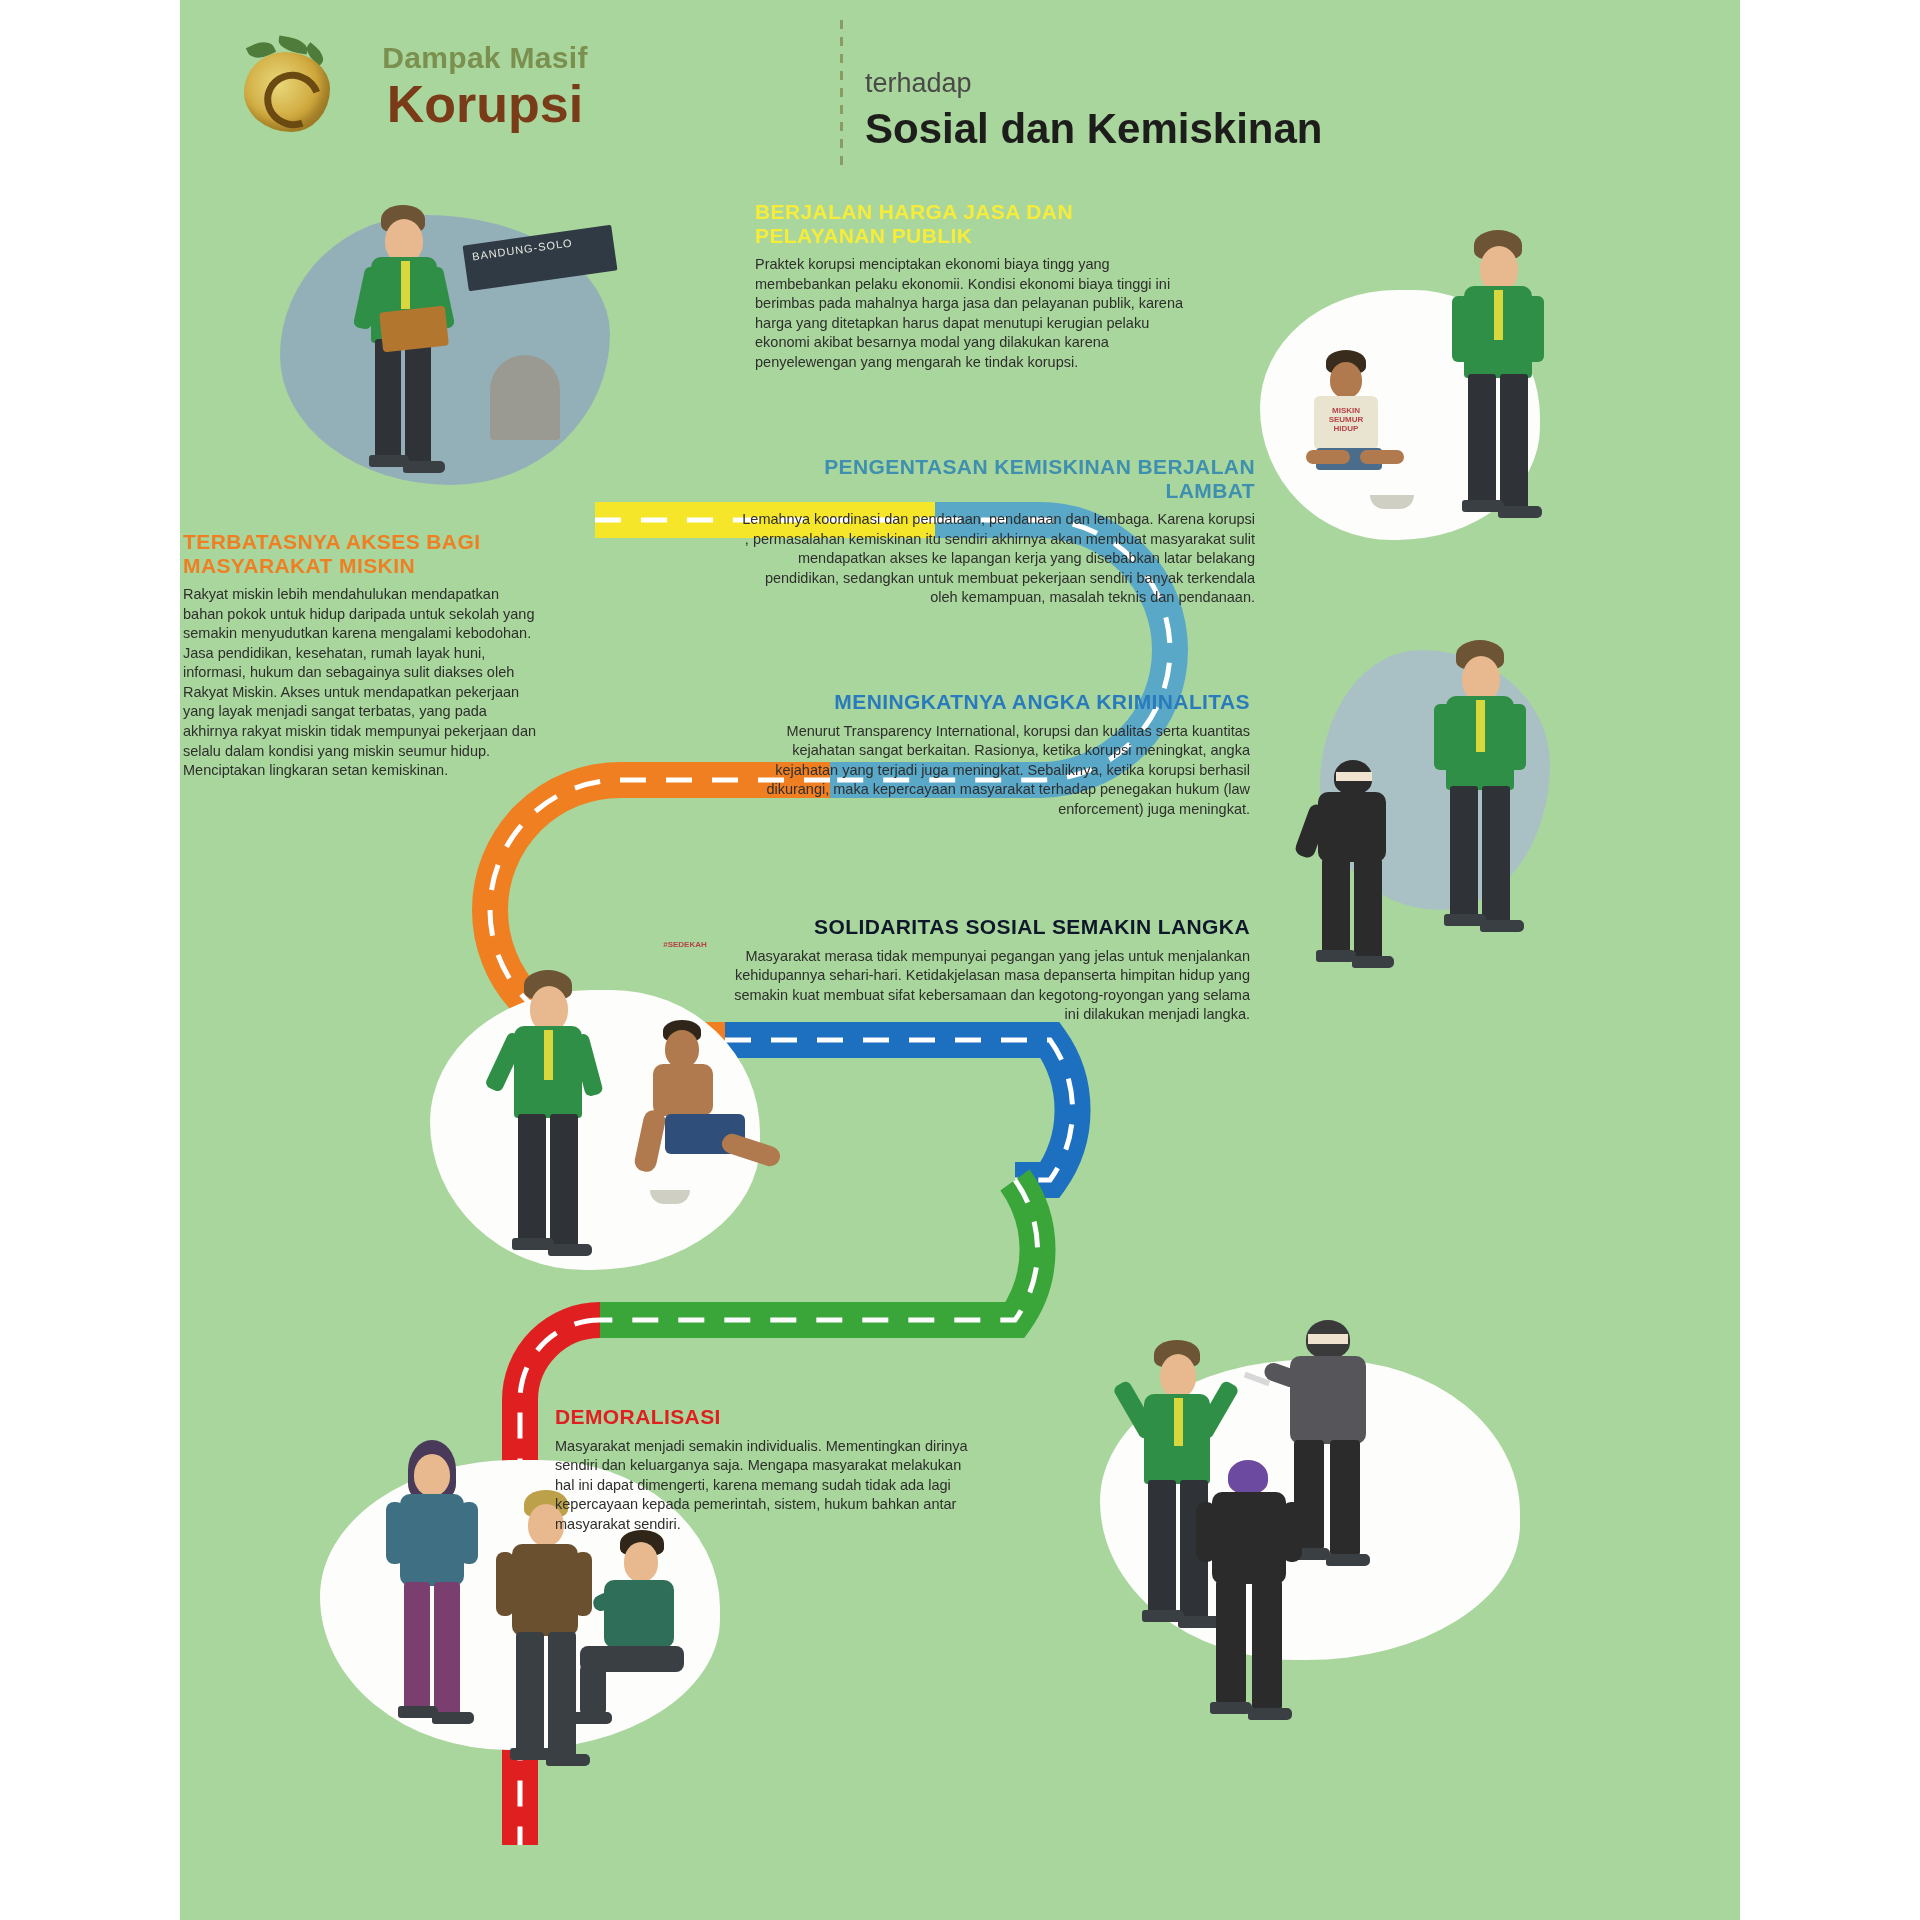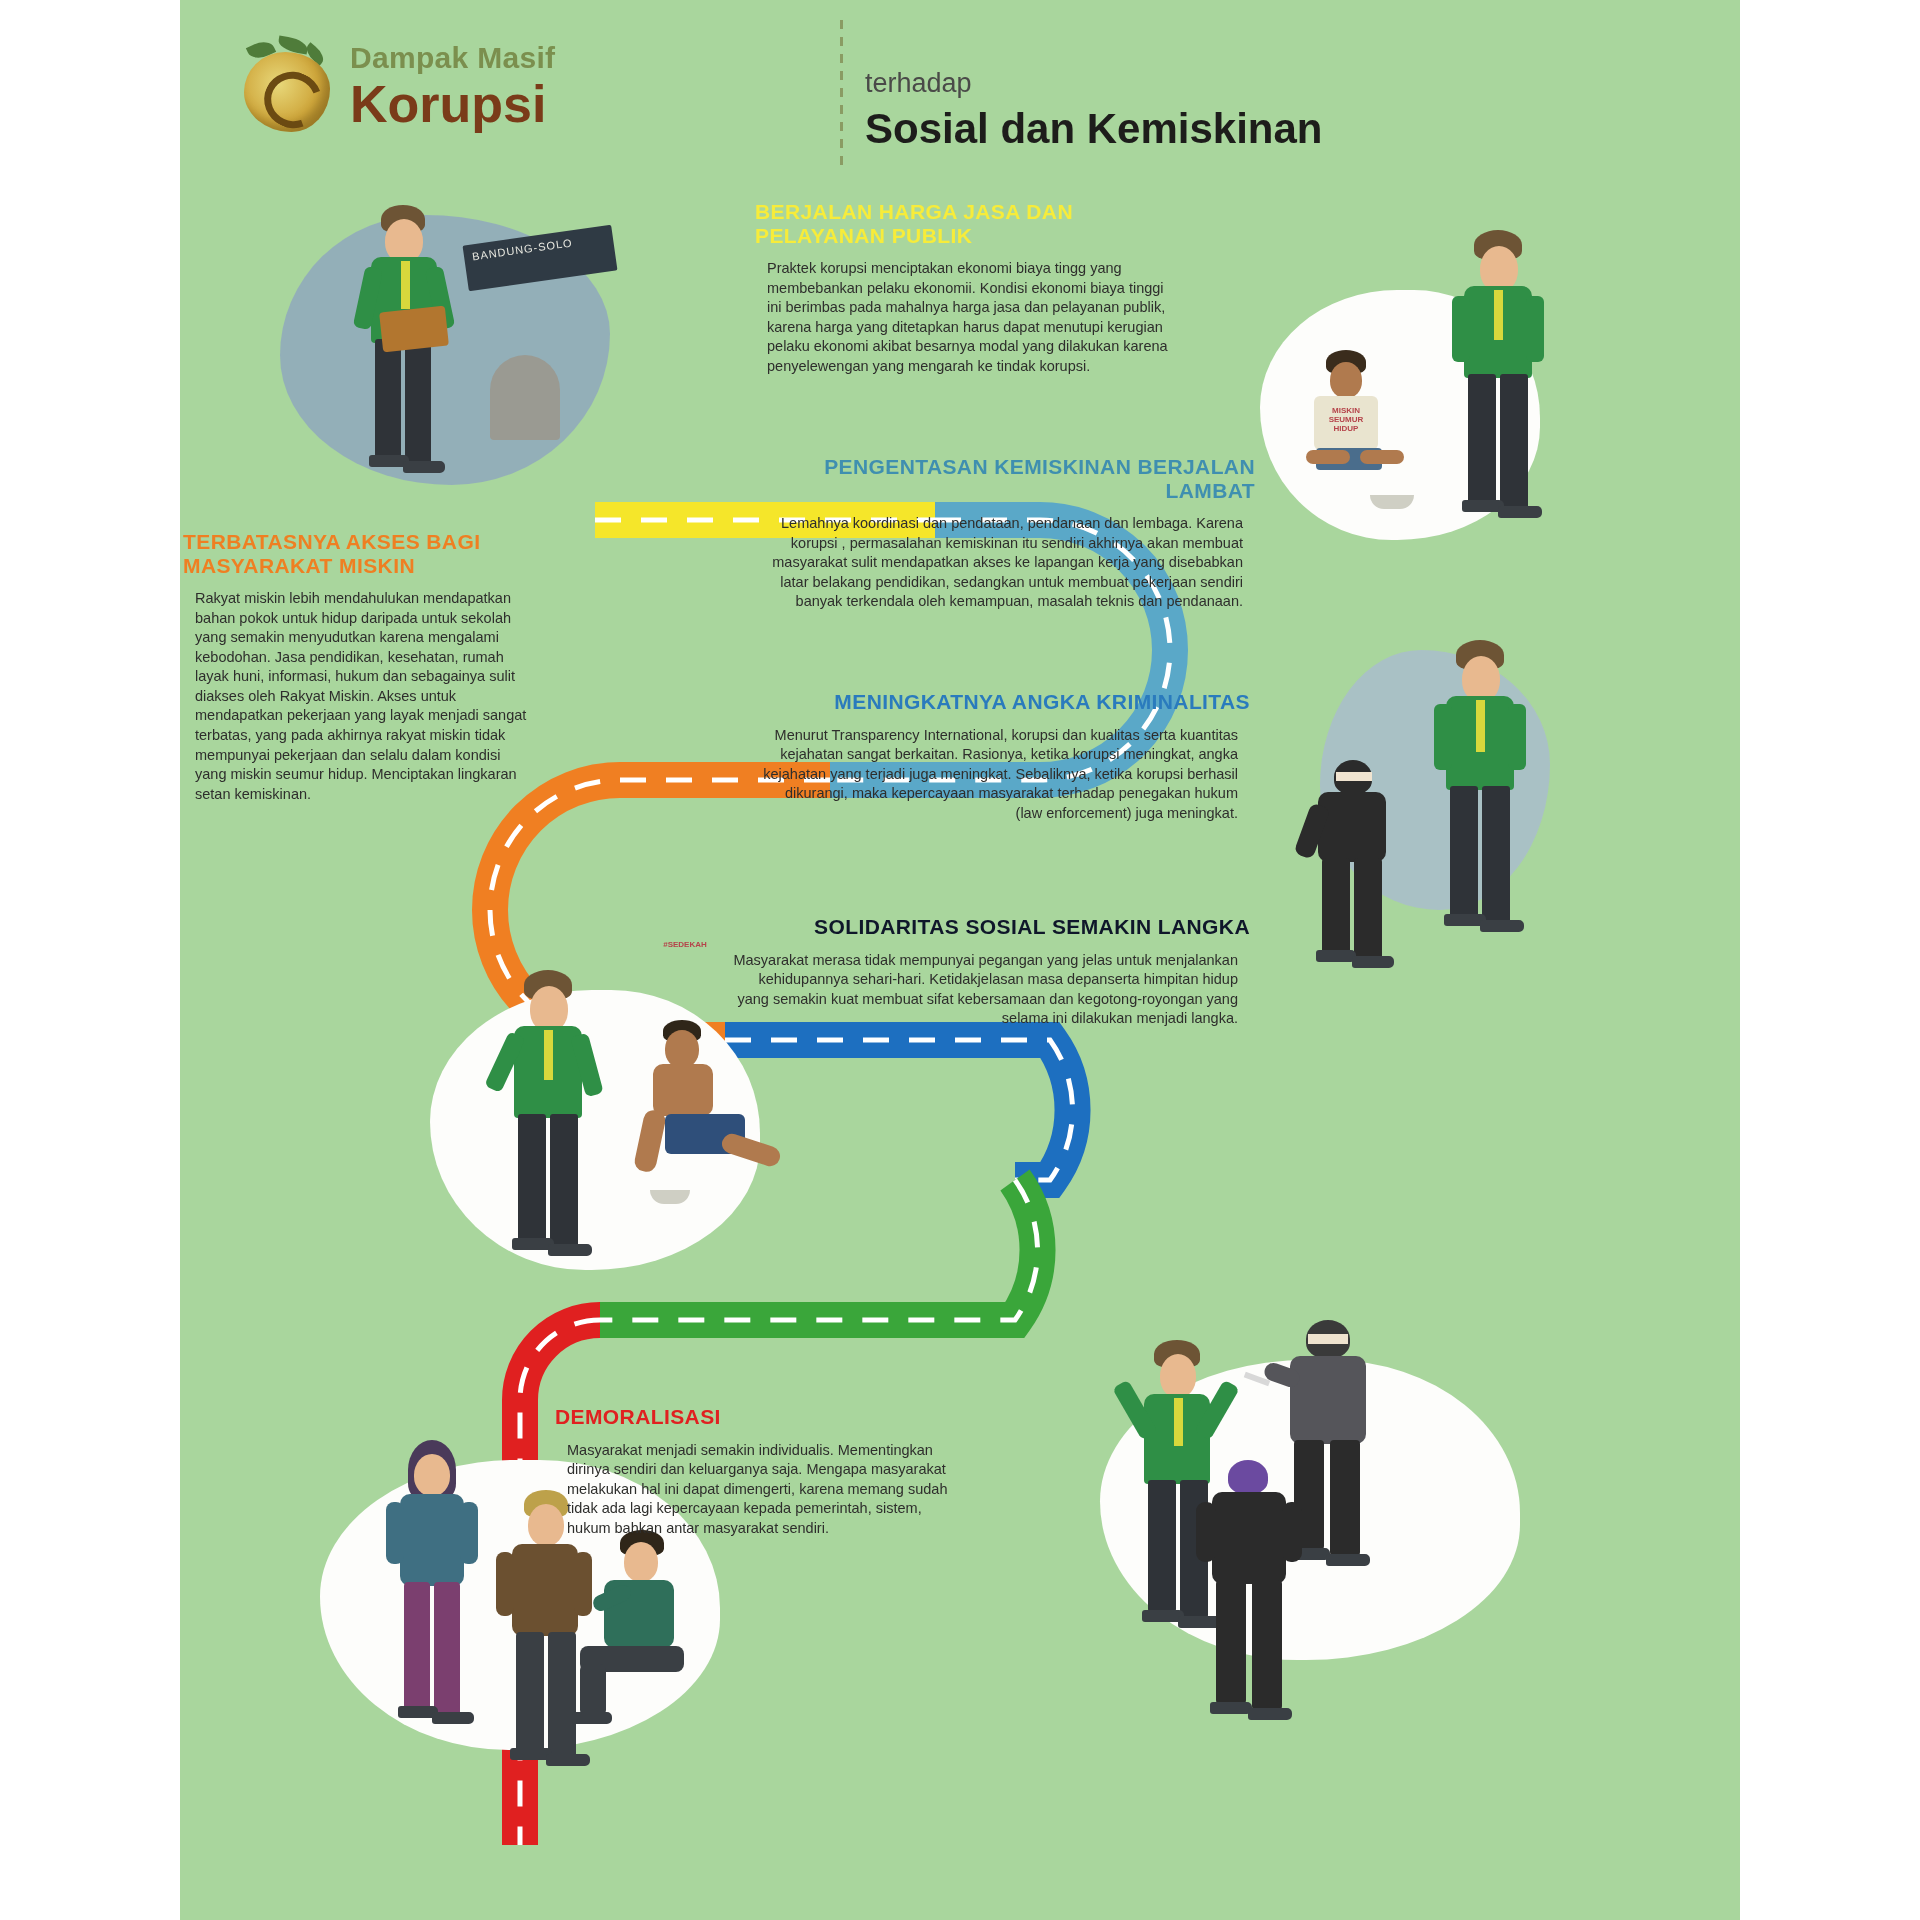--- a/index.html
+++ b/index.html
@@ -68,21 +68,21 @@
     border: 7px solid #6b4a12;
     border-radius: 50%;
     border-right-color: transparent;
     transform: rotate(25deg);
   }
   .title-left {
     position: absolute;
     left: 130px;
     top: 22px;
     width: 270px;
-    text-align: left;
+    text-align: center;
   }
   .title-line1 {
     font-size: 30px;
     font-weight: bold;
     color: #7b8f4e;
     letter-spacing: .3px;
     line-height: 32px;
   }
   .title-line2 {
     font-size: 52px;
@@ -129,21 +129,21 @@
   
   .block { position: absolute; }
   .block h3 {
     margin: 0 0 8px 0;
     font-weight: bold;
     letter-spacing: .4px;
     line-height: 1.12;
     font-size: 21px;
   }
   .block p {
-    margin: 12px;
+    margin: 0;
     font-size: 14.5px;
     line-height: 1.35;
     color: #2e2e2c;
   }
   .align-right { text-align: right; }
   .align-left { text-align: left; }
 
   
   .scene { position: absolute; }
   .whiteblob {

